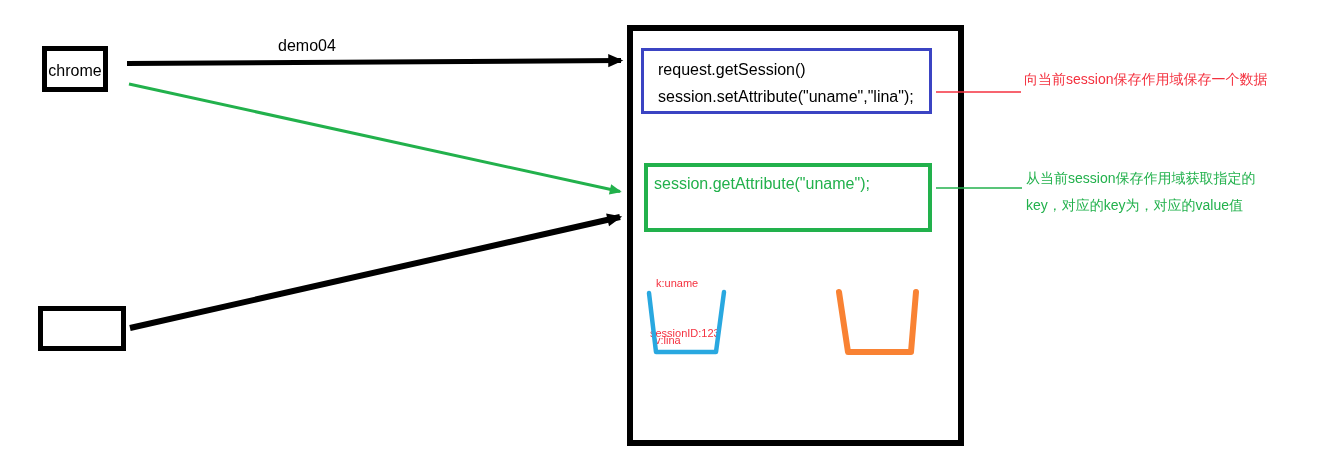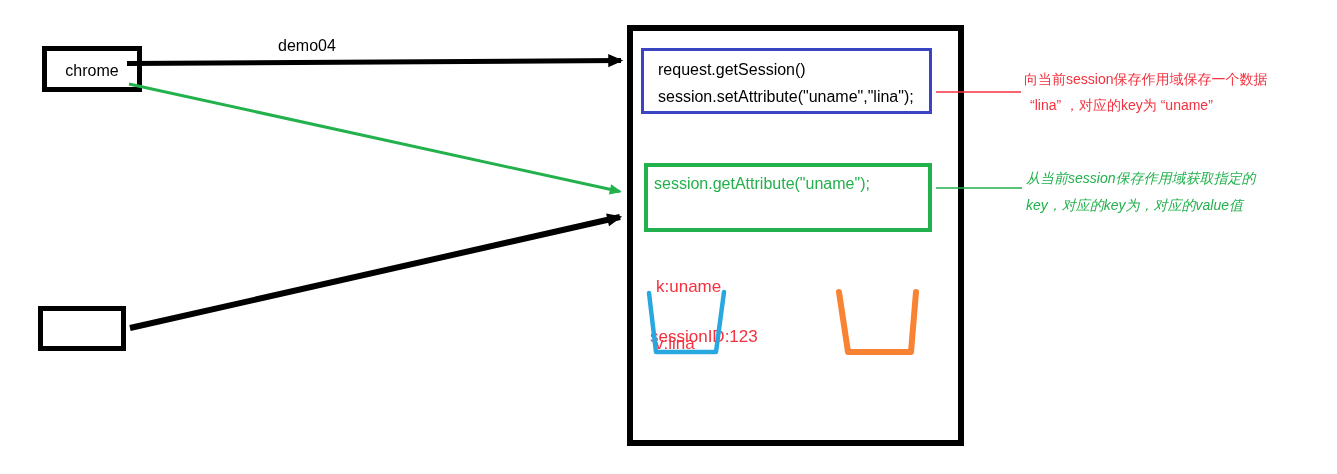--- a/index.html
+++ b/index.html
@@ -12,21 +12,21 @@
     overflow: hidden;
   }
   .abs { position: absolute; box-sizing: border-box; }
 
   
   .client-box {
     border: 5px solid var(--ink);
     background: #ffffff;
     z-index: 2;
   }
-  .chrome-box { left: 42px; top: 46px; width: 100px; height: 46px; }
+  .chrome-box { left: 42px; top: 46px; width: 66px; height: 46px; }
   .chrome-box .lbl {
     position: absolute; left: 0; right: 0; top: 11px;
     text-align: center; font-size: 16px; color: var(--ink);
   }
   .empty-box { left: 38px; top: 306px; width: 88px; height: 45px; }
 
   .server-box {
     left: 627px; top: 25px; width: 337px; height: 421px;
     border: 6px solid var(--ink);
     background: transparent;
@@ -48,29 +48,29 @@
     padding: 8px 0 0 6px;
     font-size: 16px; color: var(--green);
     white-space: nowrap;
   }
 
   
   .demo-label {
     left: 278px; top: 37px;
     font-size: 16px; color: var(--ink); z-index: 2;
   }
-  .store-entry { font-size: 17px; color: var(--red); z-index: 2; white-space: nowrap; }
+  .store-entry { font-size: 11px; color: var(--red); z-index: 2; white-space: nowrap; }
   .store-k { left: 656px; top: 277px; }
   .store-v { left: 655px; top: 301px; margin-top: 33px; }
   .store-id { left: 650px; top: 327px; }
 
   .note { font-size: 14px; z-index: 2; white-space: nowrap; }
   .note-red { left: 1024px; top: 66px; color: var(--red); line-height: 26px; }
   .note-red .l2 { margin-left: 6px; }
-  .note-green { left: 1026px; top: 165px; color: var(--green); line-height: 27px; font-style: italic; }
+  .note-green { left: 1026px; top: 165px; color: var(--green); line-height: 27px; }
 
   
   .overlay { position: absolute; left: 0; top: 0; z-index: 3; pointer-events: none; }
   .stroke-ink    { stroke: var(--ink); }
   .stroke-green  { stroke: var(--green); }
   .stroke-red    { stroke: var(--red); }
   .stroke-cupblue   { stroke: var(--cup_blue); }
   .stroke-cuporange { stroke: var(--cup_orange); }
   .fill-ink   { fill: var(--ink); }
   .fill-green { fill: var(--green); }
@@ -124,20 +124,19 @@
   <div class="abs get-box">
     <div>session.getAttribute("uname");</div>
   </div>
 
   <span class="abs store-entry store-k">k:uname</span>
   <span class="abs store-entry store-v">v:lina</span>
   <span class="abs store-entry store-id">sessionID:123</span>
 
   <div class="abs note note-red">
     <div class="l1">向当前session保存作用域保存一个数据</div>
-    <div class="l2">“lina” ，对应的key为 “uname”</div>
   </div>
   <div class="abs note note-green">
     <div class="l1">从当前session保存作用域获取指定的</div>
     <div class="l2">key，对应的key为，对应的value值</div>
   </div>
 
 </div>
 
 </body></html>

